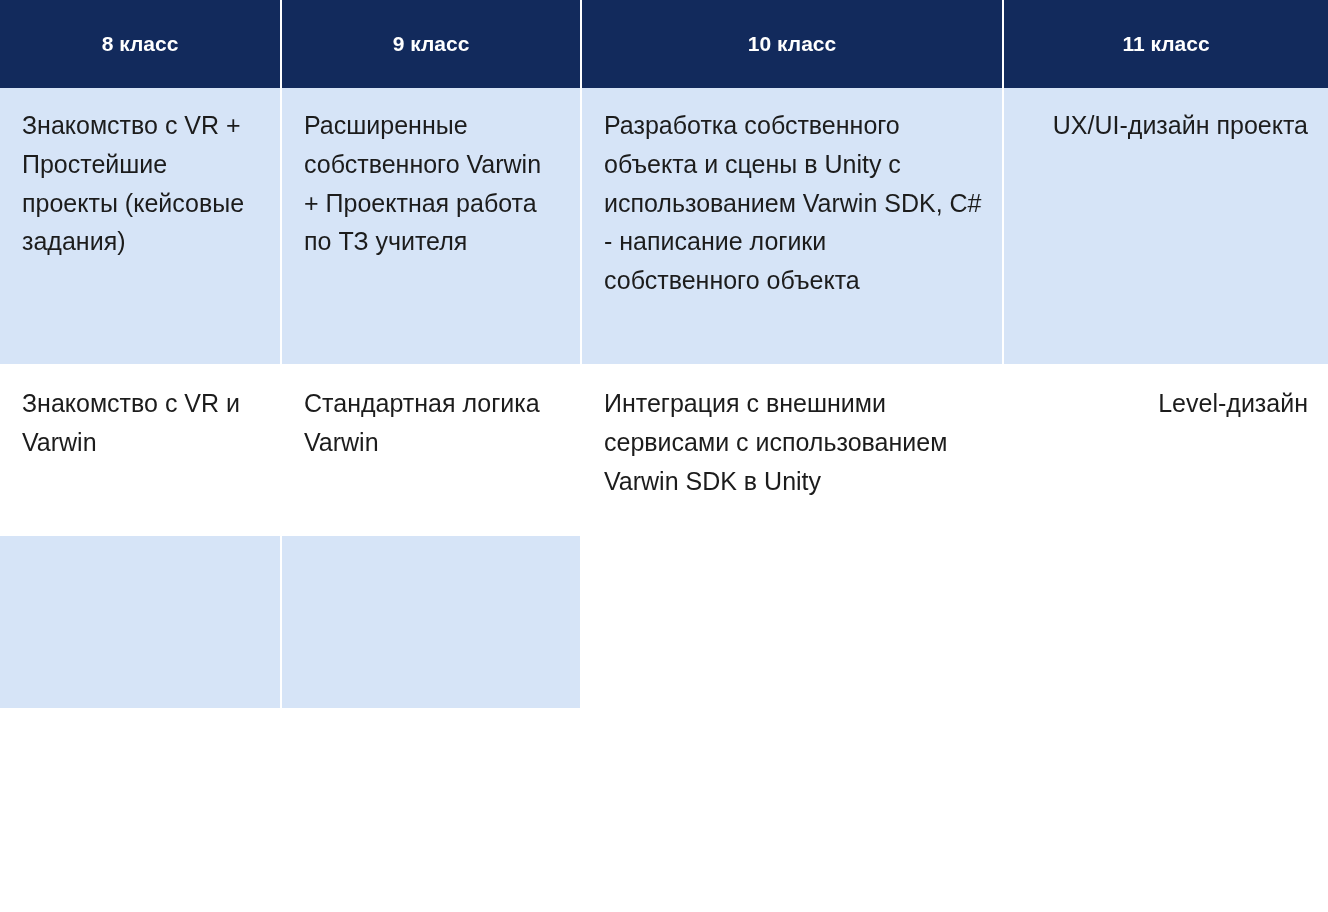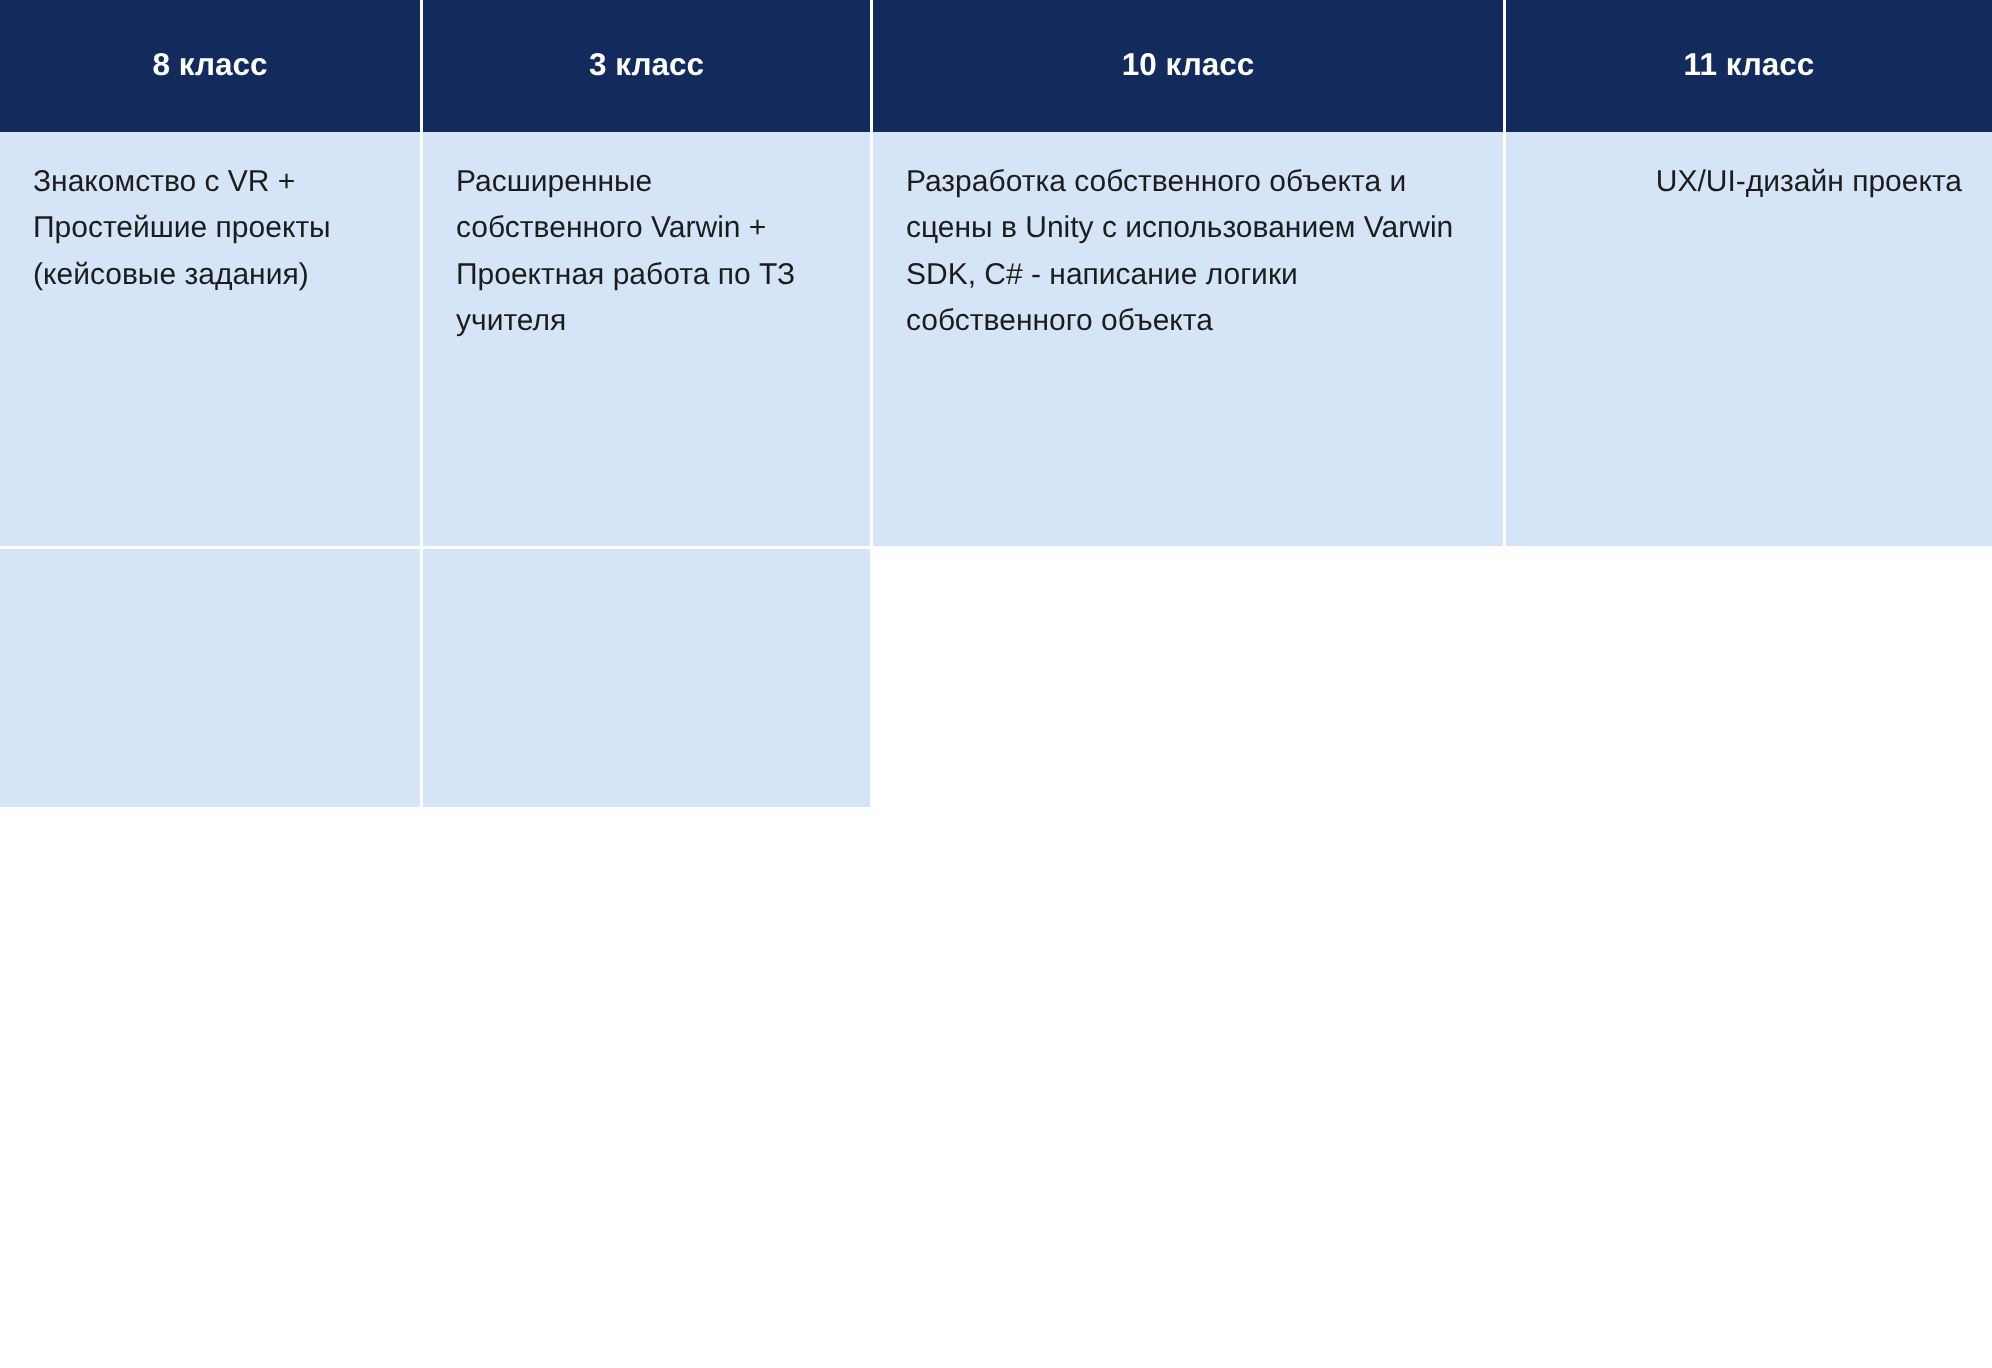--- a/index.html
+++ b/index.html
@@ -34,21 +34,21 @@
     text-align: center;
     height: 88px;
     padding: 0 4px;
     vertical-align: middle;
     border-right: 2px solid #ffffff;
   }
   thead th:last-child { border-right: none; }
 
   tbody td {
     vertical-align: top;
-    font-size: 20px;
+    font-size: 25px;
     line-height: 1.55;
     padding: 18px 20px 18px 22px;
     border-right: 2px solid #ffffff;
     border-bottom: 2px solid #ffffff;
     color: #1c1c1c;
   }
   tbody td:last-child { border-right: none; text-align: right; }
 
   td.shaded { background: #d6e4f7; }
   td.plain  { background: #ffffff; }
@@ -70,40 +70,54 @@
 <table class="curriculum-table">
   <colgroup>
     <col class="c0">
     <col class="c1">
     <col class="c2">
     <col class="c3">
   </colgroup>
   <thead>
     <tr>
       <th>8 класс</th>
-      <th>3 класс</th>
+      <th>9 класс</th>
       <th>10 класс</th>
       <th>11 класс</th>
     </tr>
   </thead>
   <tbody>
     <tr class="r0">
       <td class="shaded">
           <span class="cell-text">Знакомство с VR + Простейшие проекты (кейсовые задания)</span>
         </td>
       <td class="shaded">
           <span class="cell-text">Расширенные собственного Varwin + Проектная работа по ТЗ учителя</span>
         </td>
       <td class="shaded">
           <span class="cell-text">Разработка собственного объекта и сцены в Unity с использованием Varwin SDK, C# - написание логики собственного объекта</span>
         </td>
       <td class="shaded">
           <span class="cell-text">UX/UI-дизайн проекта</span>
         </td>
     </tr>
+    <tr class="r1">
+      <td class="plain">
+          <span class="cell-text">Знакомство с VR и Varwin</span>
+        </td>
+      <td class="plain">
+          <span class="cell-text">Стандартная логика Varwin</span>
+        </td>
+      <td class="plain">
+          <span class="cell-text">Интеграция с внешними сервисами с использованием Varwin SDK в Unity</span>
+        </td>
+      <td class="plain">
+          <span class="cell-text">Level-дизайн</span>
+        </td>
+    </tr>
     <tr class="r4">
       <td class="shaded"></td>
       <td class="shaded"></td>
       <td class="plain">
           <span class="cell-text"></span>
         </td>
       <td class="plain">
           <span class="cell-text"></span>
         </td>
     </tr>

